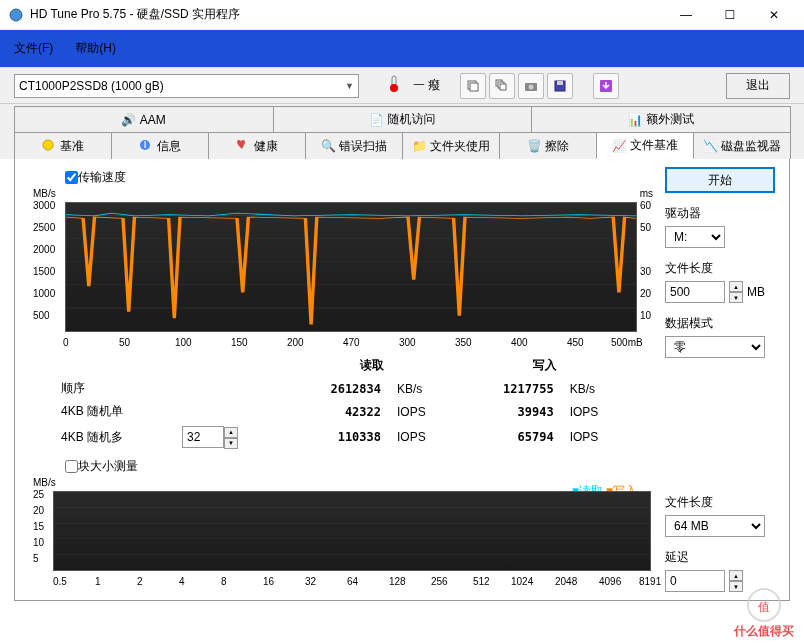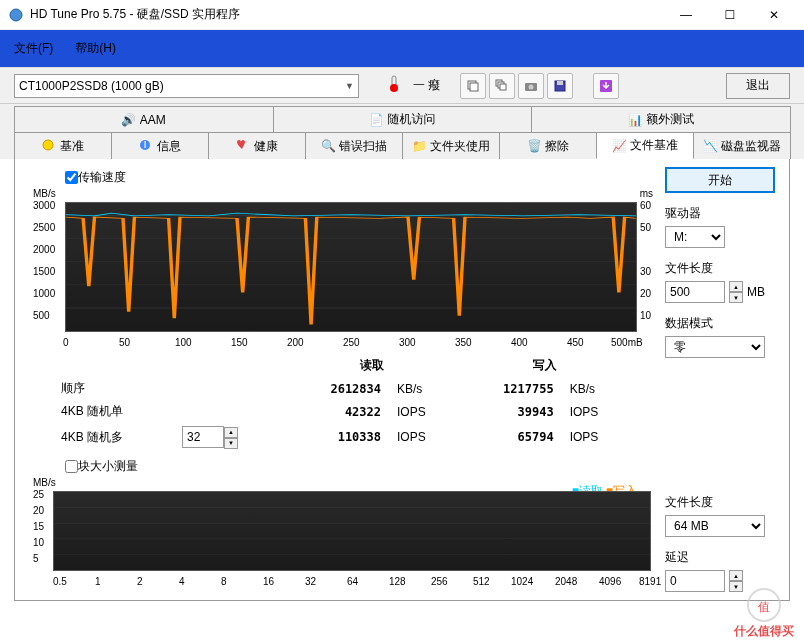--- a/index.html
+++ b/index.html
@@ -196,21 +196,21 @@
       <span style="position:absolute;right:4px;top:34px;font-size:10px">50</span>
       <span style="position:absolute;right:20px;top:56px;font-size:10px">40</span>
       <span style="position:absolute;right:4px;top:78px;font-size:10px">30</span>
       <span style="position:absolute;right:4px;top:100px;font-size:10px">20</span>
       <span style="position:absolute;right:4px;top:122px;font-size:10px">10</span>
       <span class="axis-label-x" style="left:34px">0</span>
       <span class="axis-label-x" style="left:90px">50</span>
       <span class="axis-label-x" style="left:146px">100</span>
       <span class="axis-label-x" style="left:202px">150</span>
       <span class="axis-label-x" style="left:258px">200</span>
-      <span class="axis-label-x" style="left:314px">250</span>
+      <span class="axis-label-x" style="left:314px">470</span>
       <span class="axis-label-x" style="left:370px">300</span>
       <span class="axis-label-x" style="left:426px">350</span>
       <span class="axis-label-x" style="left:482px">400</span>
       <span class="axis-label-x" style="left:538px">450</span>
       <span class="axis-label-x" style="left:582px">500mB</span>
       <div class="grid-area">
         <svg class="plotline" viewBox="0 0 100 100" preserveAspectRatio="none">
           <path d="M0 10 L100 10 M0 28 L100 28 M0 46 L100 46 M0 64 L100 64 M0 82 L100 82" stroke="#444" stroke-width="0.3"></path>
           <path d="M0 9 L5 10 L8 8 L12 10 L18 9 L25 10 L30 8 L40 10 L50 9 L60 10 L70 9 L80 10 L90 9 L100 10" stroke="#00d0ff" stroke-width="0.6" fill="none"></path>
           <path d="M0 11 L3 12 L4 65 L5 11 L10 12 L11 85 L12 11 L18 12 L19 90 L20 11 L30 12 L31 70 L32 11 L42 12 L43 95 L44 11 L55 12 L60 11 L61 60 L62 11 L68 12 L69 88 L70 11 L80 12 L88 11 L92 12 L96 11 L97 70 L98 11 L100 12" stroke="#ff8800" stroke-width="0.6" fill="none"></path>

